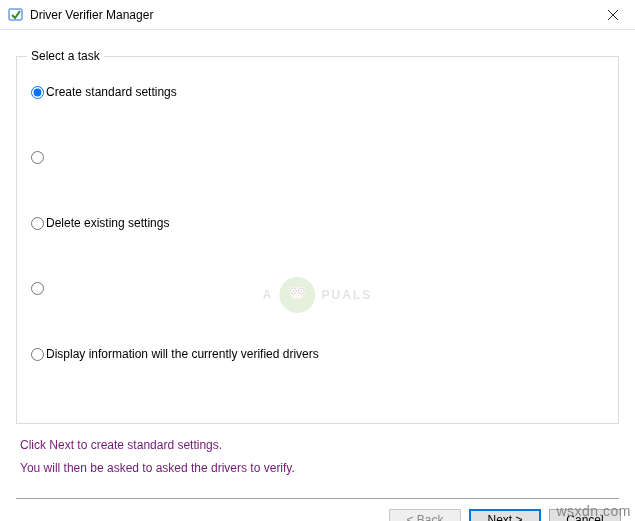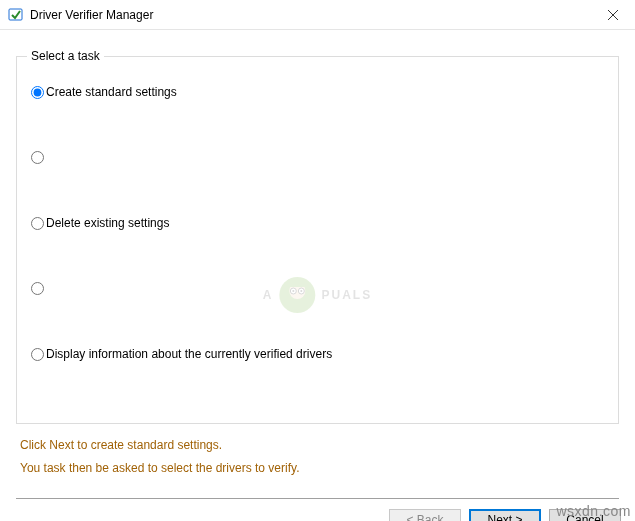--- a/index.html
+++ b/index.html
@@ -78,21 +78,21 @@
       width: 13px;
       height: 13px;
     }
     .radio-label {
       color: #000;
       cursor: default;
     }
     .instructions {
       margin-top: 10px;
       padding-left: 4px;
-      color: #a16207;
+      color: #701a75;
       line-height: 1.9;
     }
     .divider {
       border: none;
       border-top: 1px solid #a0a0a0;
       margin: 18px 0 0 0;
     }
     .button-row {
       display: flex;
       justify-content: flex-end;
@@ -188,27 +188,27 @@
       <input type="radio" name="task" style="">
       <span class="radio-label">Delete existing settings</span>
     </label>
 
     <label class="radio-row">
       <input type="radio" name="task" style="">
     </label>
 
     <label class="radio-row">
       <input type="radio" name="task" style="">
-      <span class="radio-label">Display information about the currently verified drivers</span>
+      <span class="radio-label">Display information will the currently verified drivers</span>
     </label>
   </div>
 
   <div class="instructions">
     <div>Click Next to create standard settings.</div>
-    <div>You task then be asked to select the drivers to verify.</div>
+    <div>You will then be asked to asked the drivers to verify.</div>
   </div>
 
   <hr class="divider">
 </div>
 
 <div class="button-row">
   <div class="btn disabled">&lt; Back</div>
   <div class="btn default">Next &gt;</div>
   <div class="btn">Cancel</div>
 </div>

